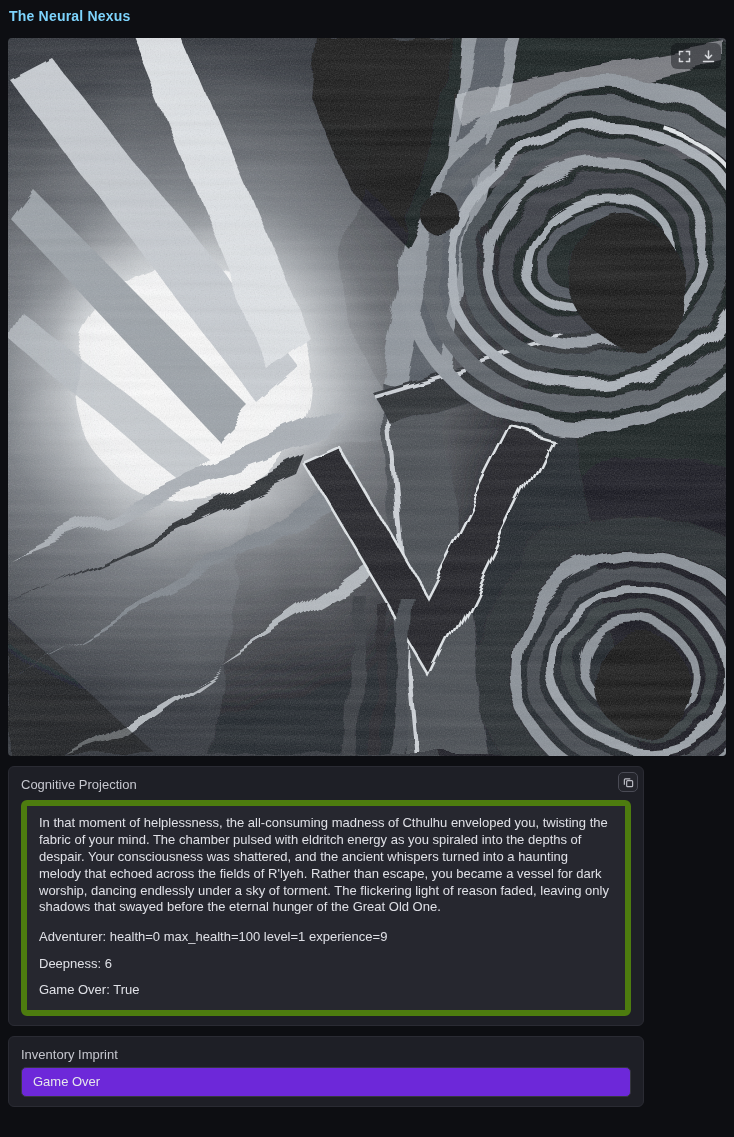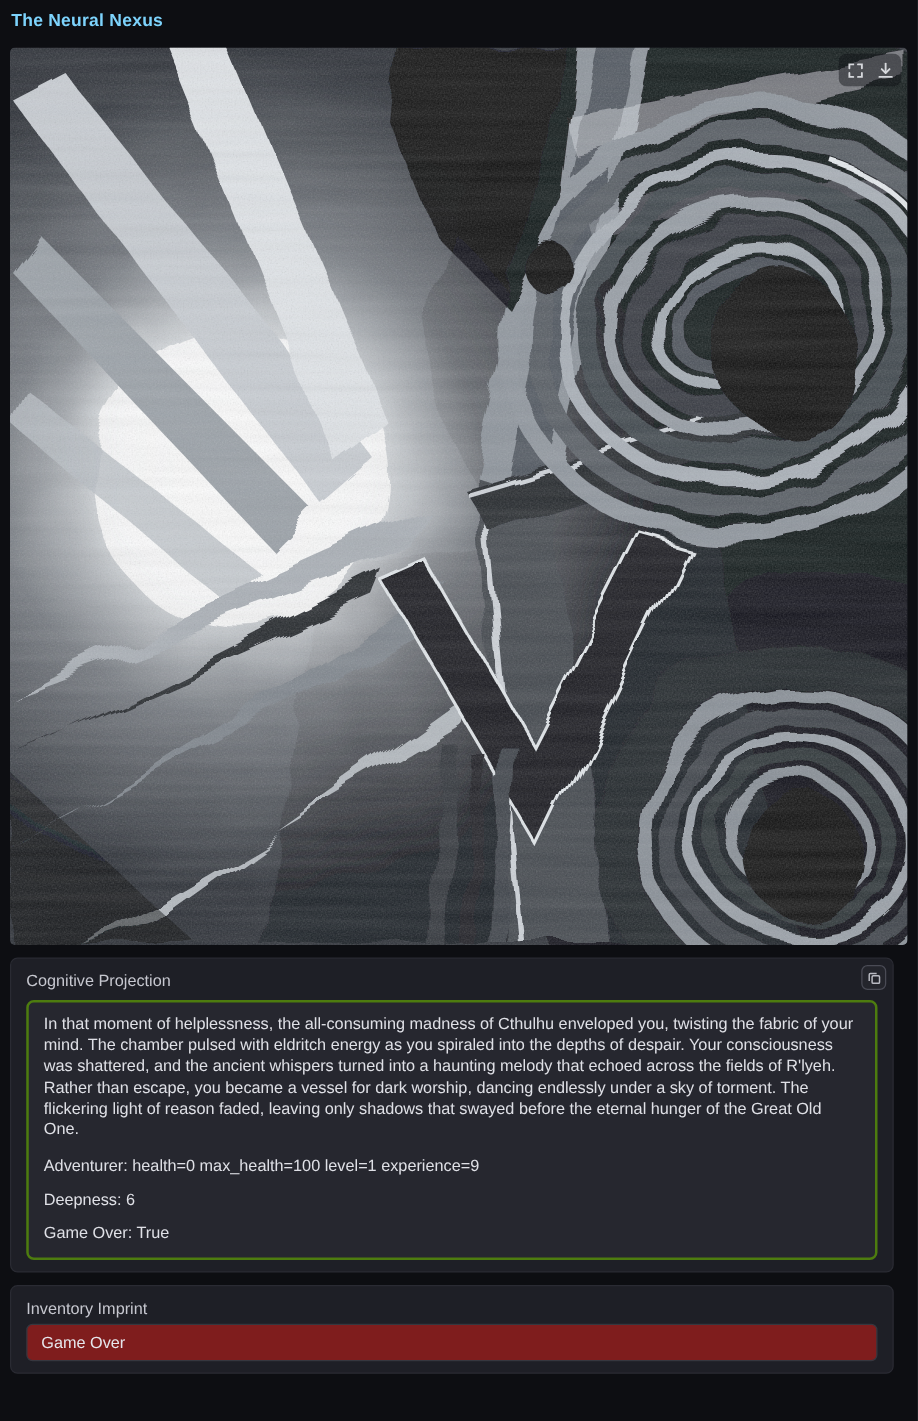--- a/index.html
+++ b/index.html
@@ -24,45 +24,45 @@
     position:absolute;top:5px;right:5px;z-index:2;
     display:flex;gap:2px;align-items:center;
     background:rgba(14,15,19,.45);border-radius:6px;padding:2px;
   }
   .icon-btn{
     width:22px;height:22px;display:flex;align-items:center;justify-content:center;
     background:transparent;border:none;border-radius:4px;cursor:pointer;padding:0;
   }
   
   .panel{
-    position:relative;box-sizing:border-box;width:707px;
+    position:relative;box-sizing:border-box;width:636px;
     background:#1e1f26;border:1px solid #2a2b33;border-radius:6px;
     padding:9px 12px;margin-top:10px;
   }
   .panel-label{
     display:block;font-size:13px;font-weight:500;color:#c6c7cf;
     margin:1px 0 8px;
   }
   .copy-btn{
     position:absolute;top:5px;right:5px;width:20px;height:20px;
     display:flex;align-items:center;justify-content:center;
     background:#24252c;border:1px solid #4a4b55;border-radius:5px;
     cursor:pointer;padding:0;
   }
   .output-box{
     box-sizing:border-box;
-    background:#26272f;border:2px solid #4d7c0f;border-radius:6px;
+    background:#26272f;border:6px solid #4d7c0f;border-radius:6px;
     padding:9px 12px 7px;color:#dfe0e6;font-size:13px;
   }
   .output-box .story{margin:0 0 12px;line-height:1.3;}
   .output-box .stat{margin:0 0 9px;line-height:1.35;}
   .output-box .stat:last-child{margin-bottom:4px;}
   .imprint-input{
     box-sizing:border-box;display:block;width:100%;height:30px;
-    background:#7f1d1d;border:1px solid #36373f;border-radius:5px;
+    background:#6d28d9;border:1px solid #36373f;border-radius:5px;
     color:#e6e7ec;font-size:13px;font-family:"Liberation Sans",sans-serif;
     padding:6px 11px;outline:none;
   }
 </style>
 </head>
 <body>
 
 <div class="page">
 
   <div class="app-title">The Neural Nexus</div>

